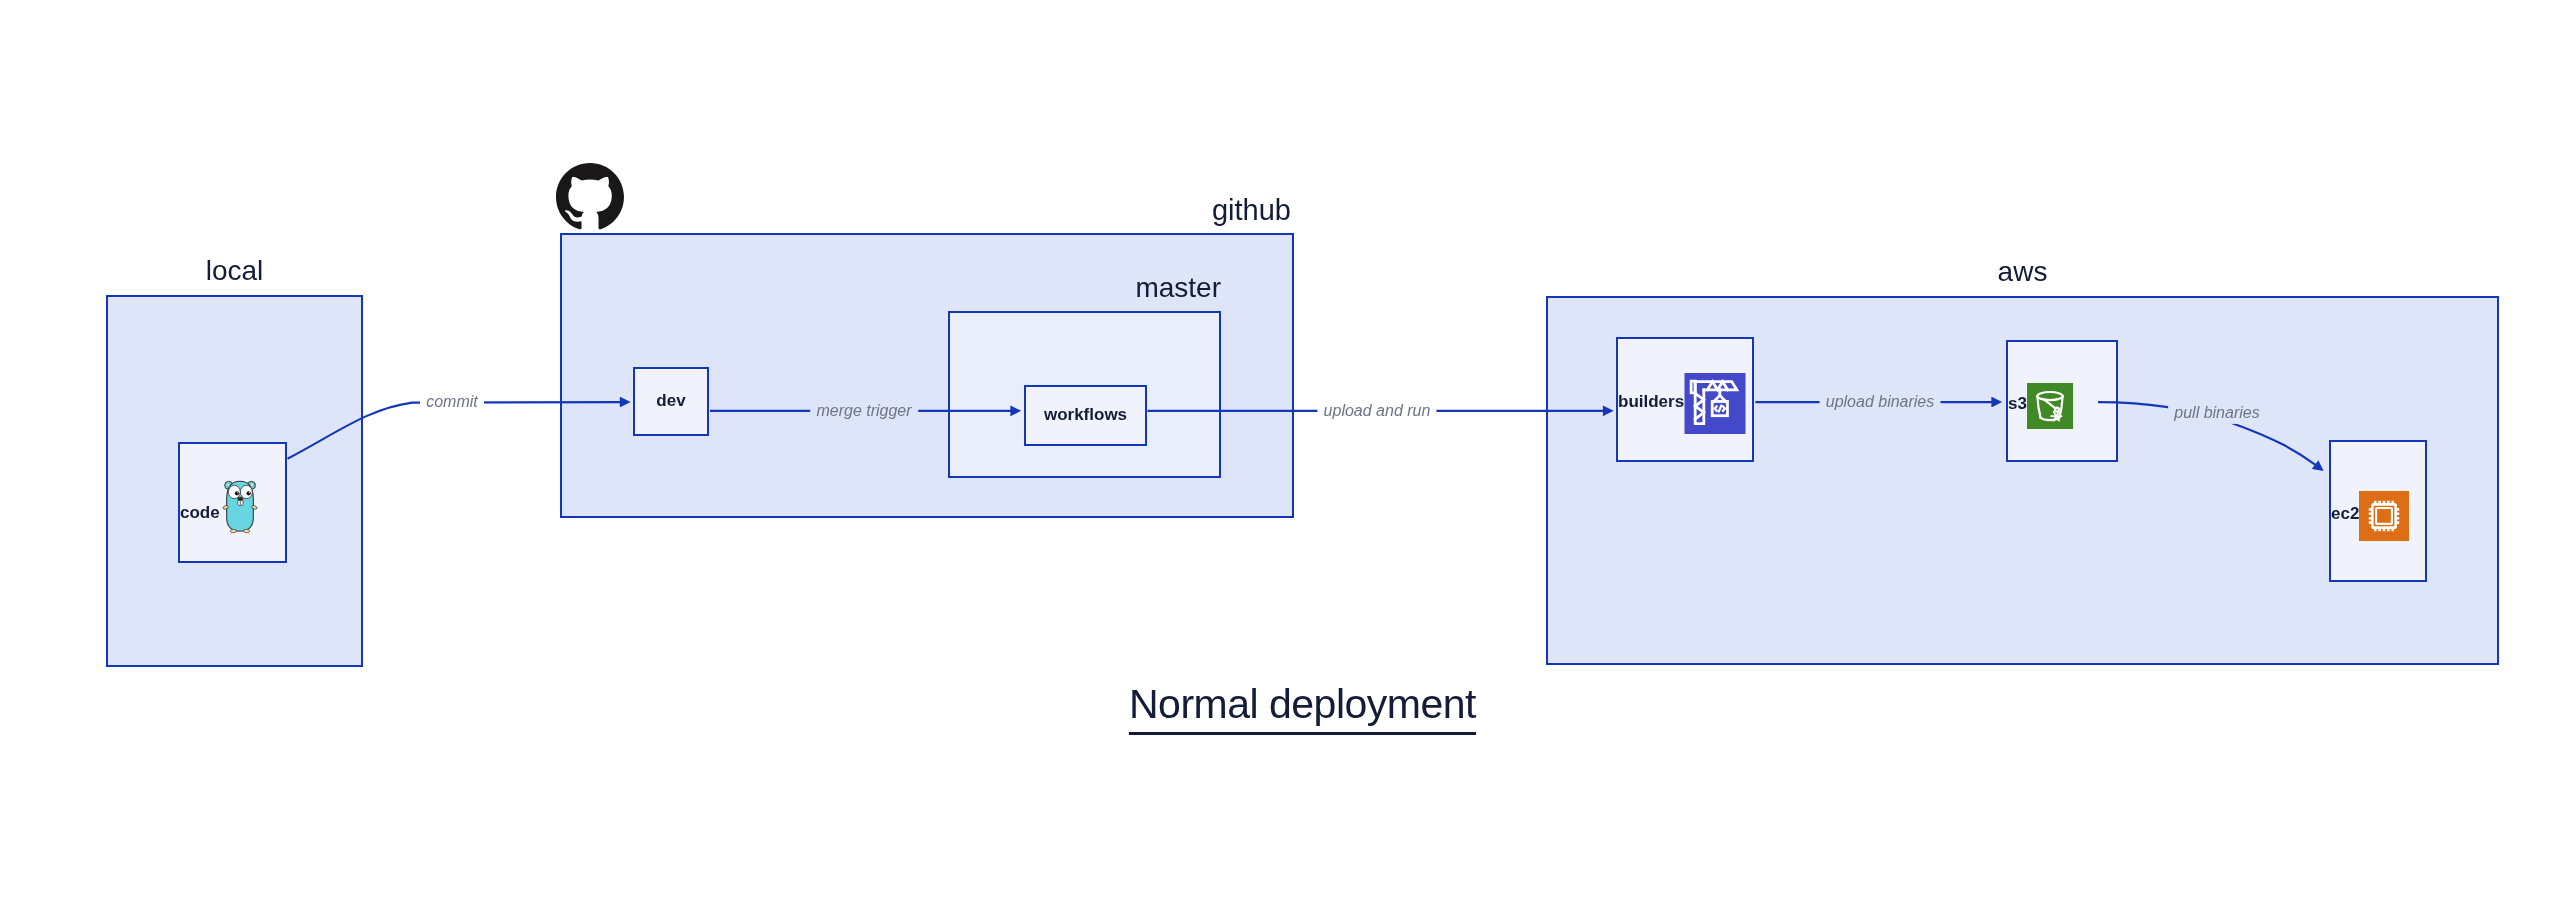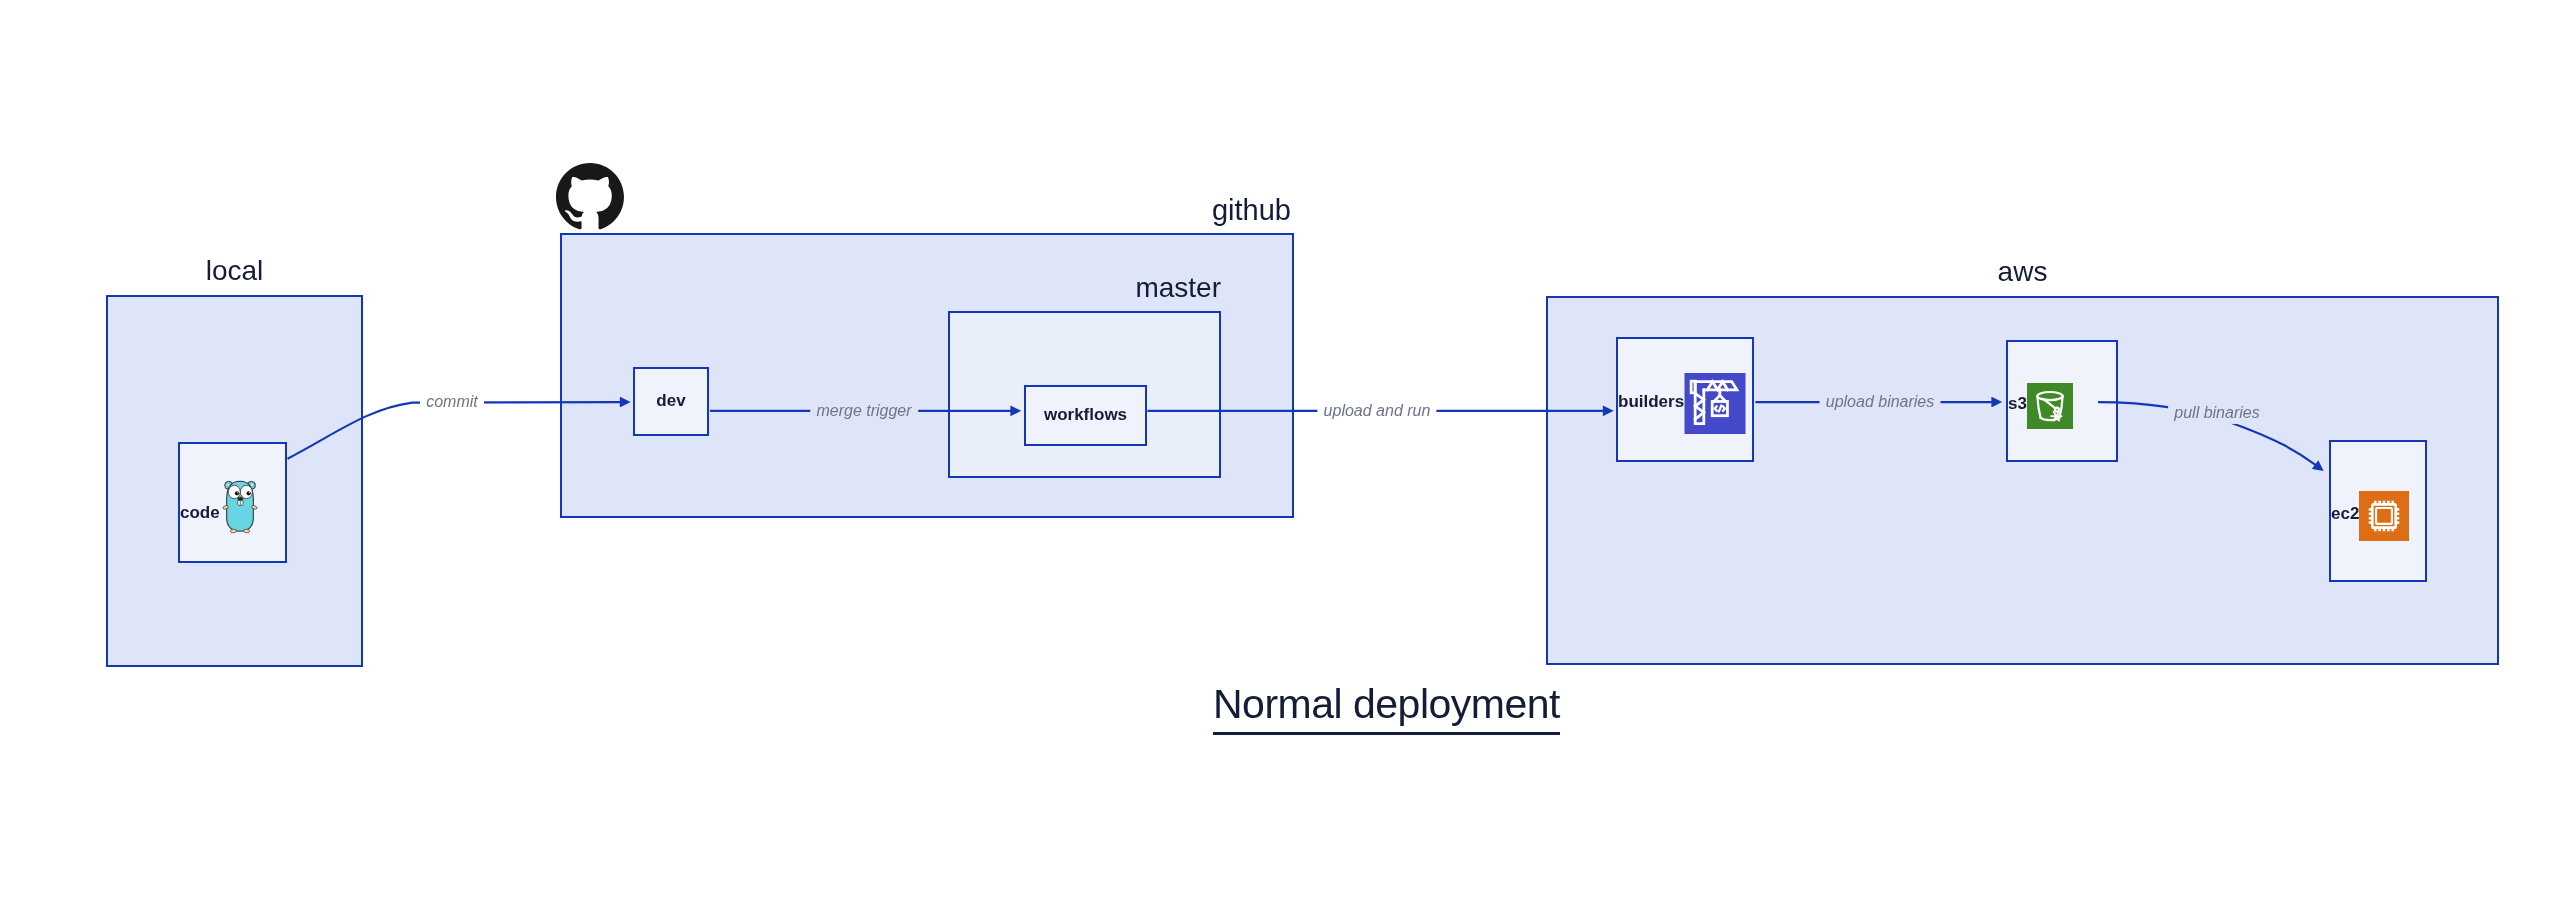--- a/index.html
+++ b/index.html
@@ -23,21 +23,21 @@
   .node-label{font-size:17px;font-weight:bold;color:var(--navy);line-height:20.6px}
   .center-label{justify-content:center}
   svg.edges{position:absolute;left:0;top:0;z-index:5}
   .edge-label{position:absolute;z-index:6;transform:translate(-50%,-50%);
     font-size:16px;font-style:italic;color:var(--edge-gray);
     padding:2.1px 6.2px;white-space:nowrap}
   .bg-white{background:var(--canvas-white)}
   .bg-lav{background:var(--container-fill)}
   .icon-tile{display:block}
   .title-wrap{position:absolute;left:1045px;top:681px;width:515px;z-index:6;
-    display:flex;justify-content:flex-end}
+    display:flex;justify-content:center}
   .title-text{font-size:41px;font-weight:500;color:var(--navy);
     letter-spacing:-0.5px;border-bottom:3.6px solid var(--navy);padding-bottom:4.1px}
   .github-logo{position:absolute;left:556px;top:163px;width:68px;height:68px;z-index:4}
 </style>
 </head>
 <body>
 
 <div class="container-box" style="left:106px;top:295px;width:257px;height:372px"></div>
 <div class="container-label" style="left:106px;top:255px;width:257px;text-align:center">local</div>
 

